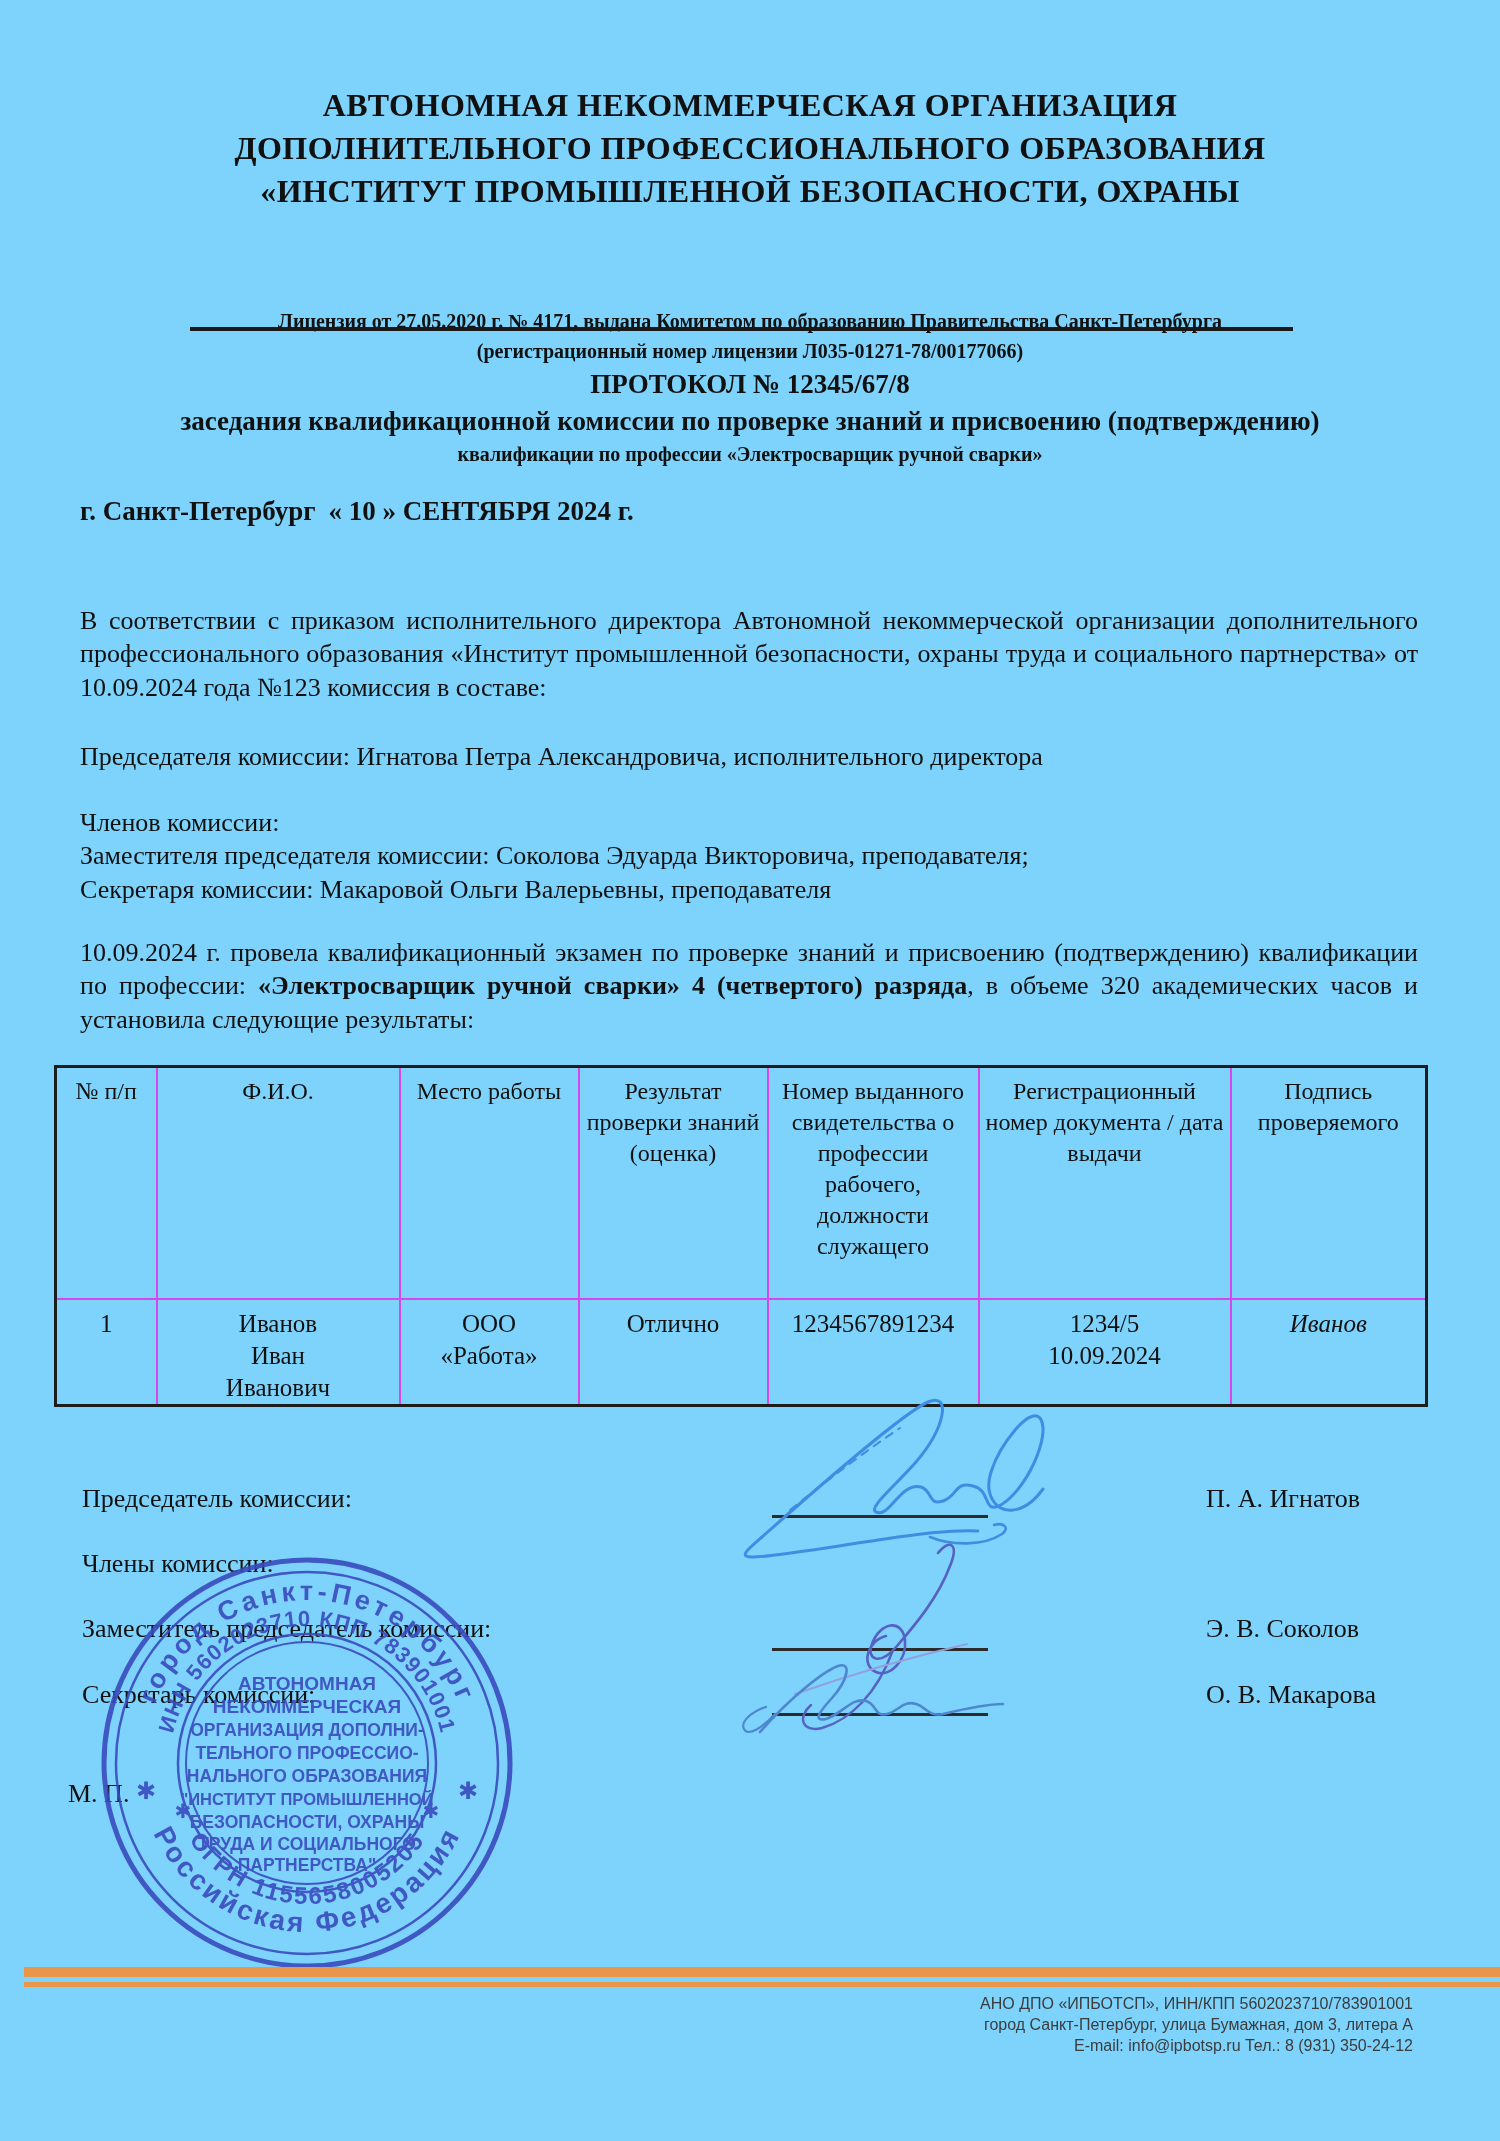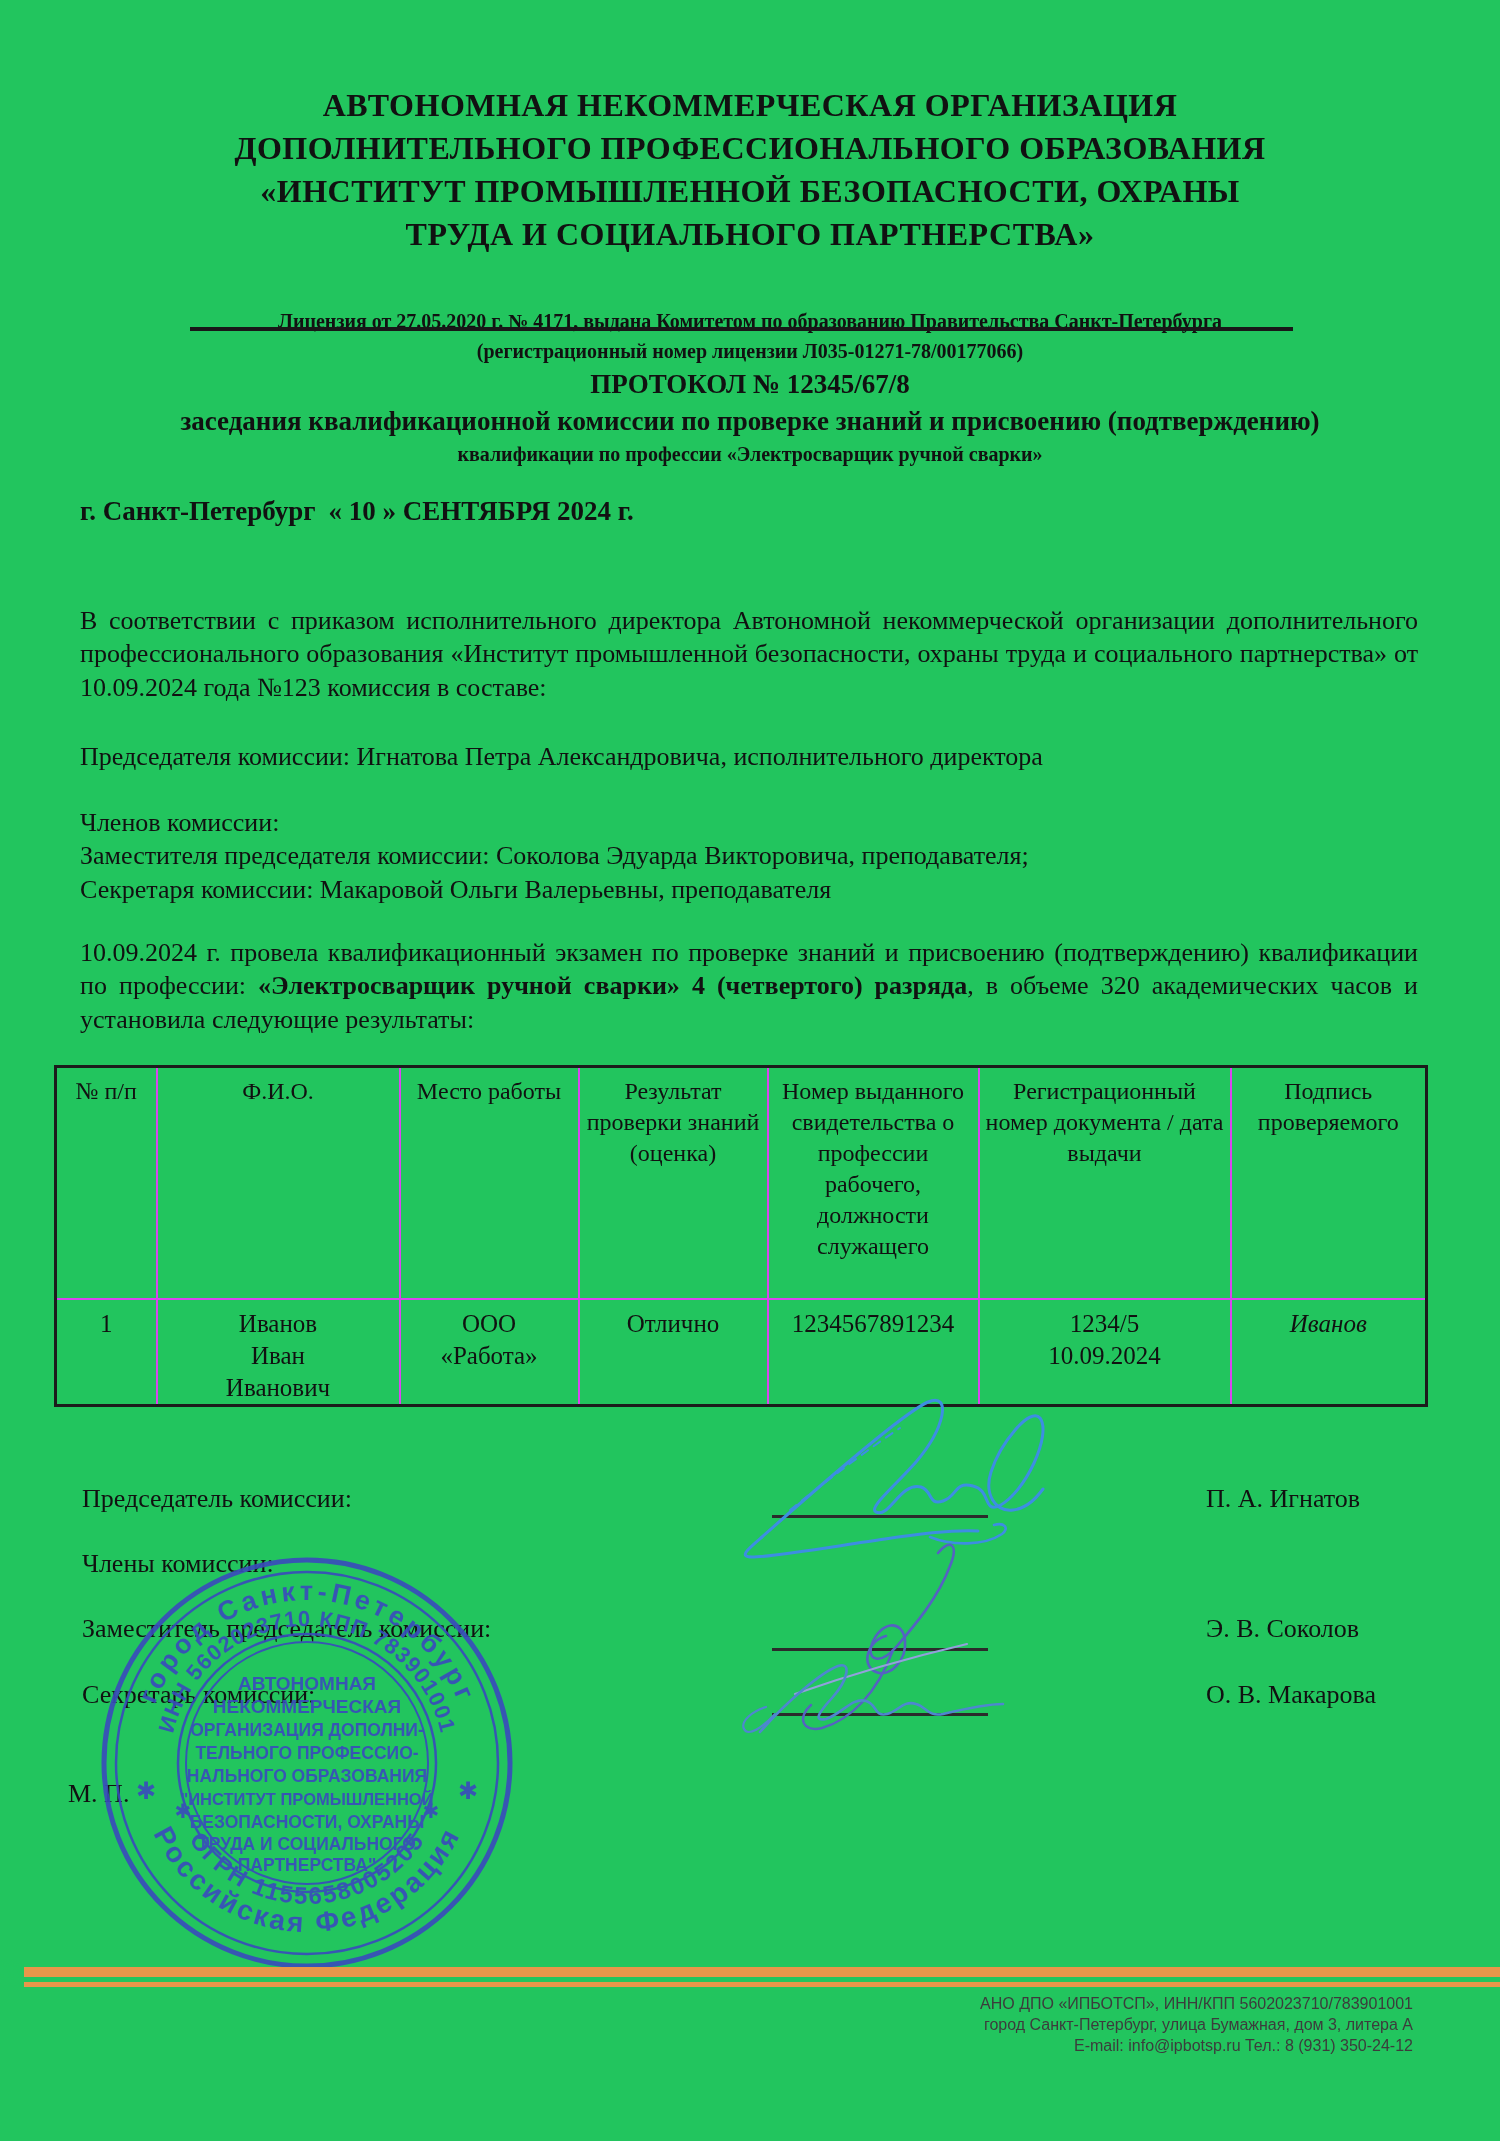--- a/index.html
+++ b/index.html
@@ -1,17 +1,17 @@
 <!DOCTYPE html>
 <html lang="ru"><head>
 <meta charset="utf-8">
 <style>
   html,body{margin:0;padding:0;background:#ffffff;}
   .page{
-    position:relative;width:1500px;height:2141px;background:#22c55e;
+    position:relative;width:1500px;height:2141px;background:#7dd3fc;
     font-family:"Liberation Serif","DejaVu Serif",serif;color:#111;overflow:hidden;
   }
   .abs{position:absolute;}
   
   .org{top:84px;left:0;right:0;text-align:center;font-weight:bold;
        font-size:32px;line-height:43px;letter-spacing:.5px;}
   .license{top:262px;left:0;right:0;text-align:center;font-weight:bold;
        font-size:20px;line-height:30px;margin-top:44px;}
   .hr{top:327px;left:190px;width:1103px;height:4px;background:#181818;}
   
@@ -55,21 +55,20 @@
 </style>
 </head>
 <body>
 
 <div class="page">
 
   <div class="abs org">
     <div>АВТОНОМНАЯ НЕКОММЕРЧЕСКАЯ ОРГАНИЗАЦИЯ</div>
     <div>ДОПОЛНИТЕЛЬНОГО ПРОФЕССИОНАЛЬНОГО ОБРАЗОВАНИЯ</div>
     <div>«ИНСТИТУТ ПРОМЫШЛЕННОЙ БЕЗОПАСНОСТИ, ОХРАНЫ</div>
-    <div>ТРУДА И СОЦИАЛЬНОГО ПАРТНЕРСТВА»</div>
   </div>
 
   <div class="abs license">
     <div>Лицензия от 27.05.2020 г. № 4171, выдана Комитетом по образованию Правительства Санкт-Петербурга</div>
     <div>(регистрационный номер лицензии Л035-01271-78/00177066)</div>
   </div>
 
   <div class="abs hr"></div>
 
   <div class="abs t1">ПРОТОКОЛ № 12345/67/8</div>

